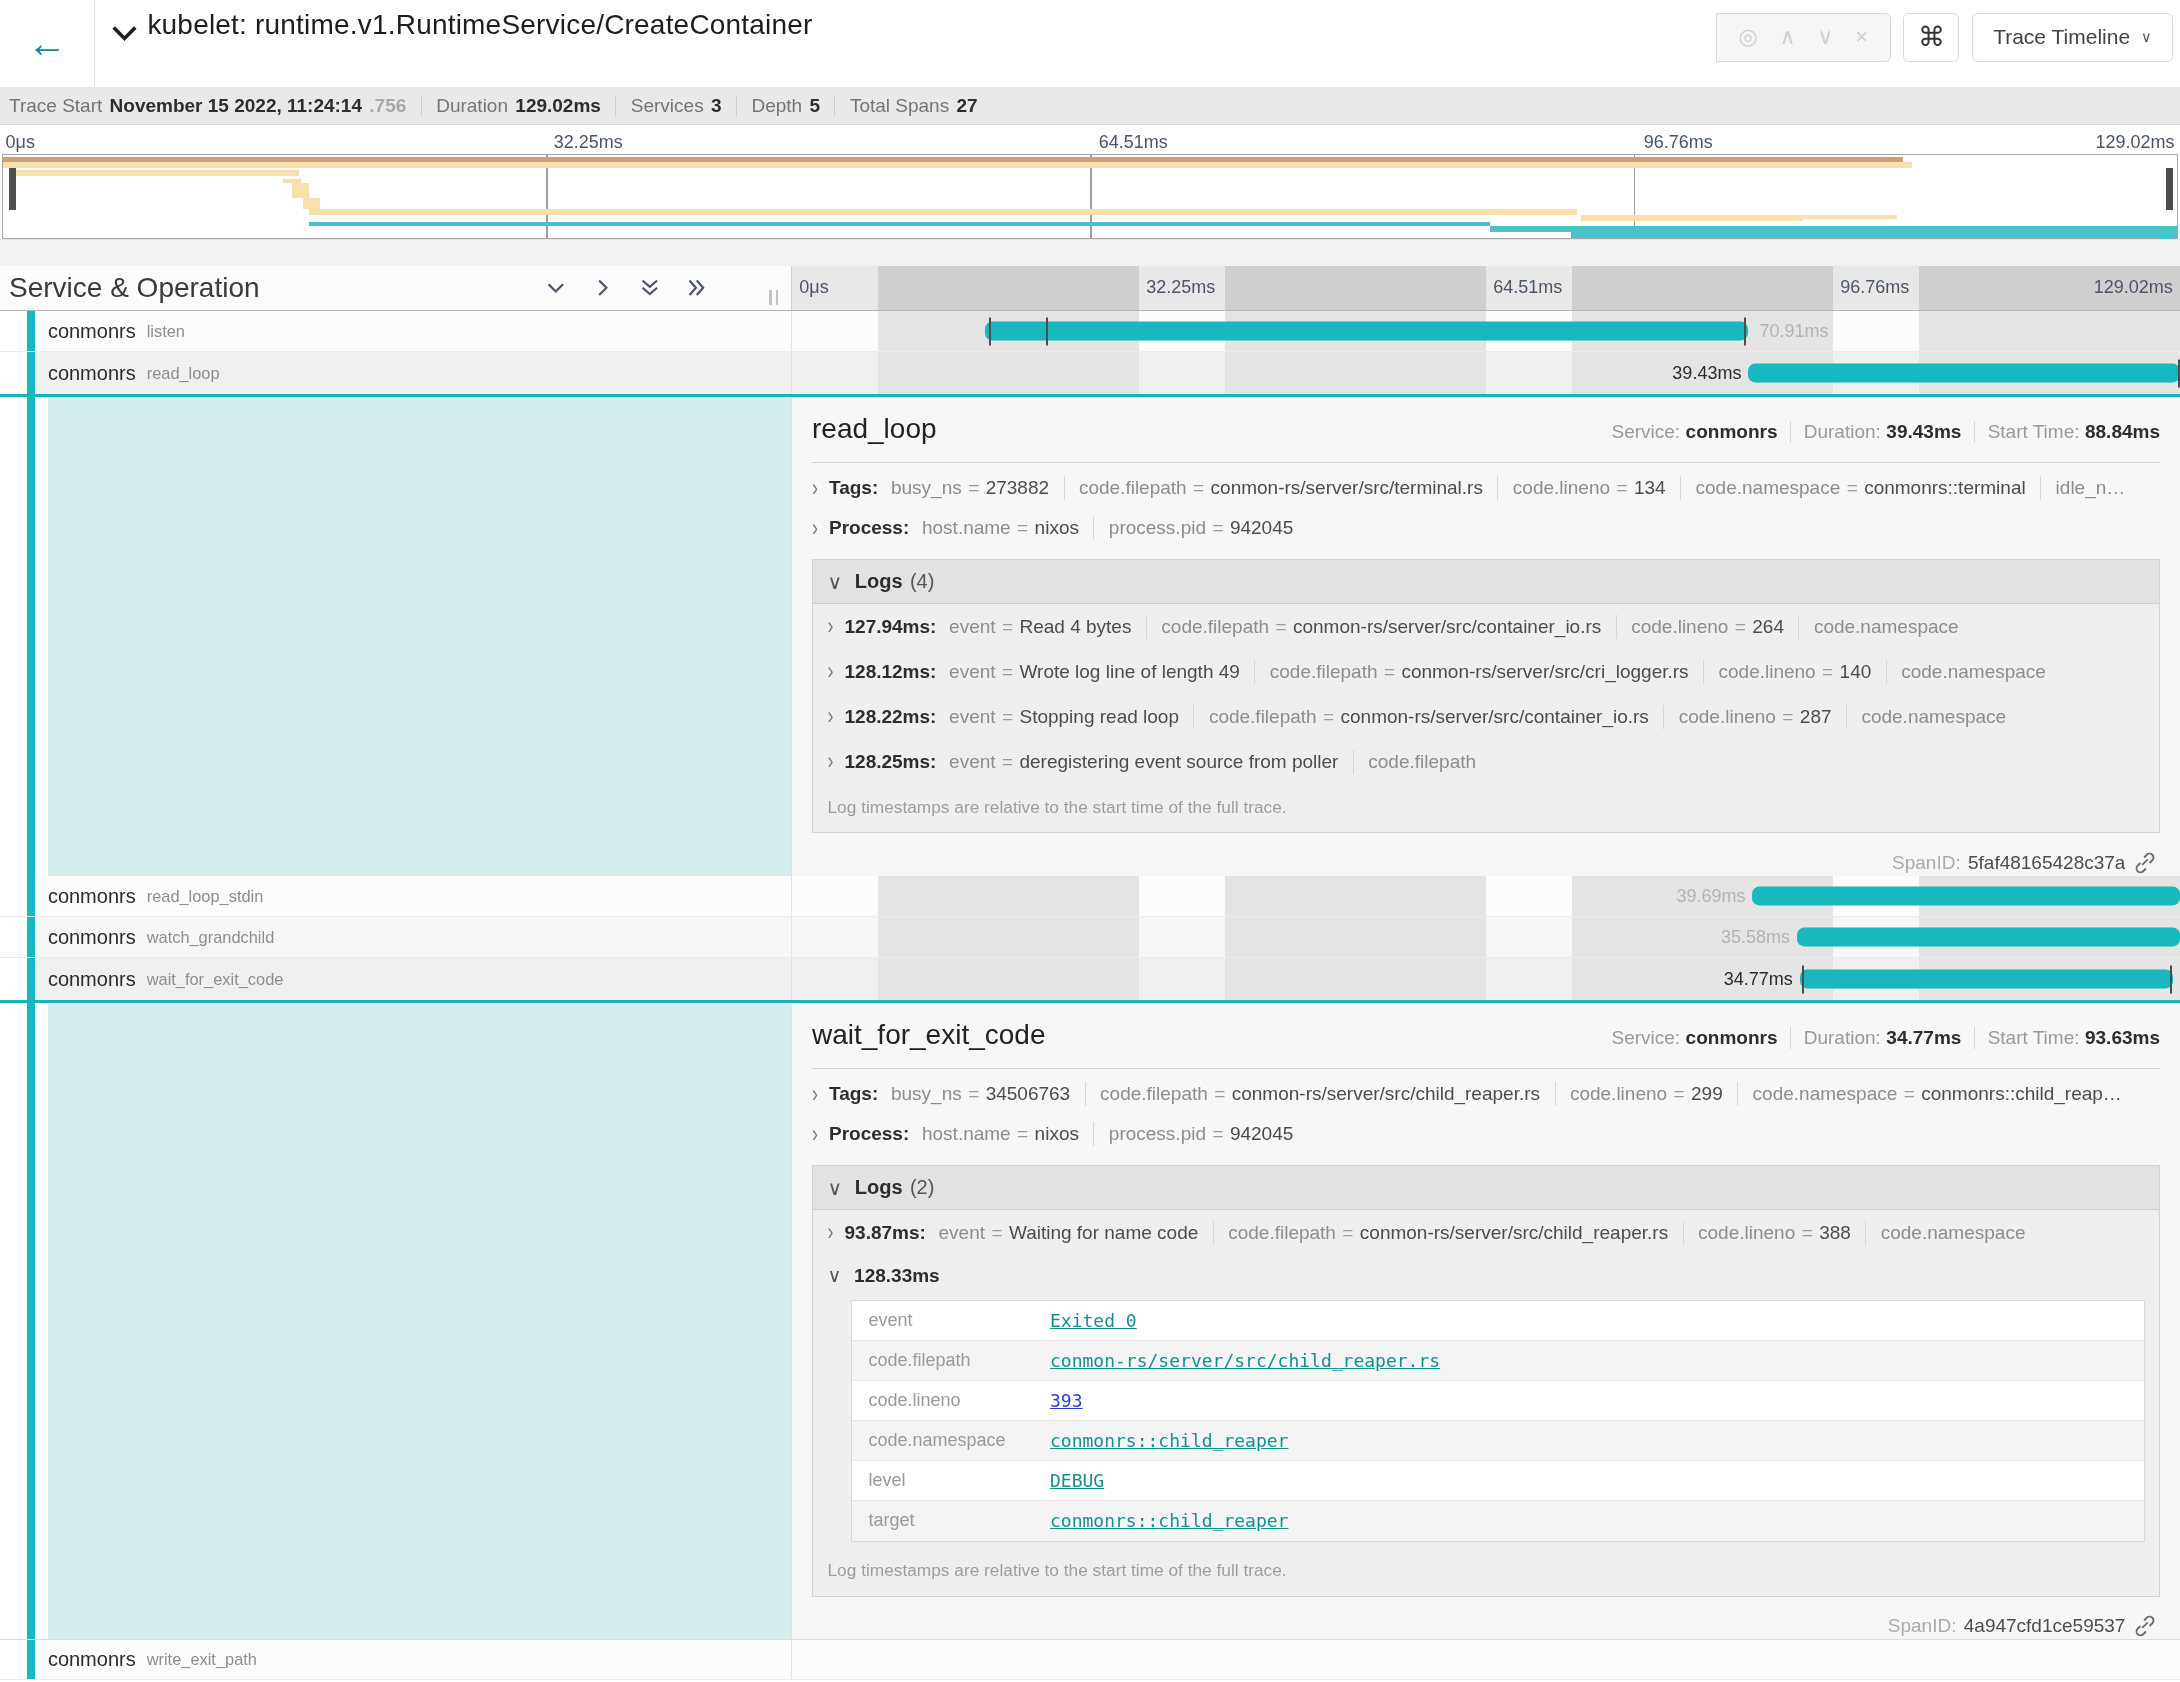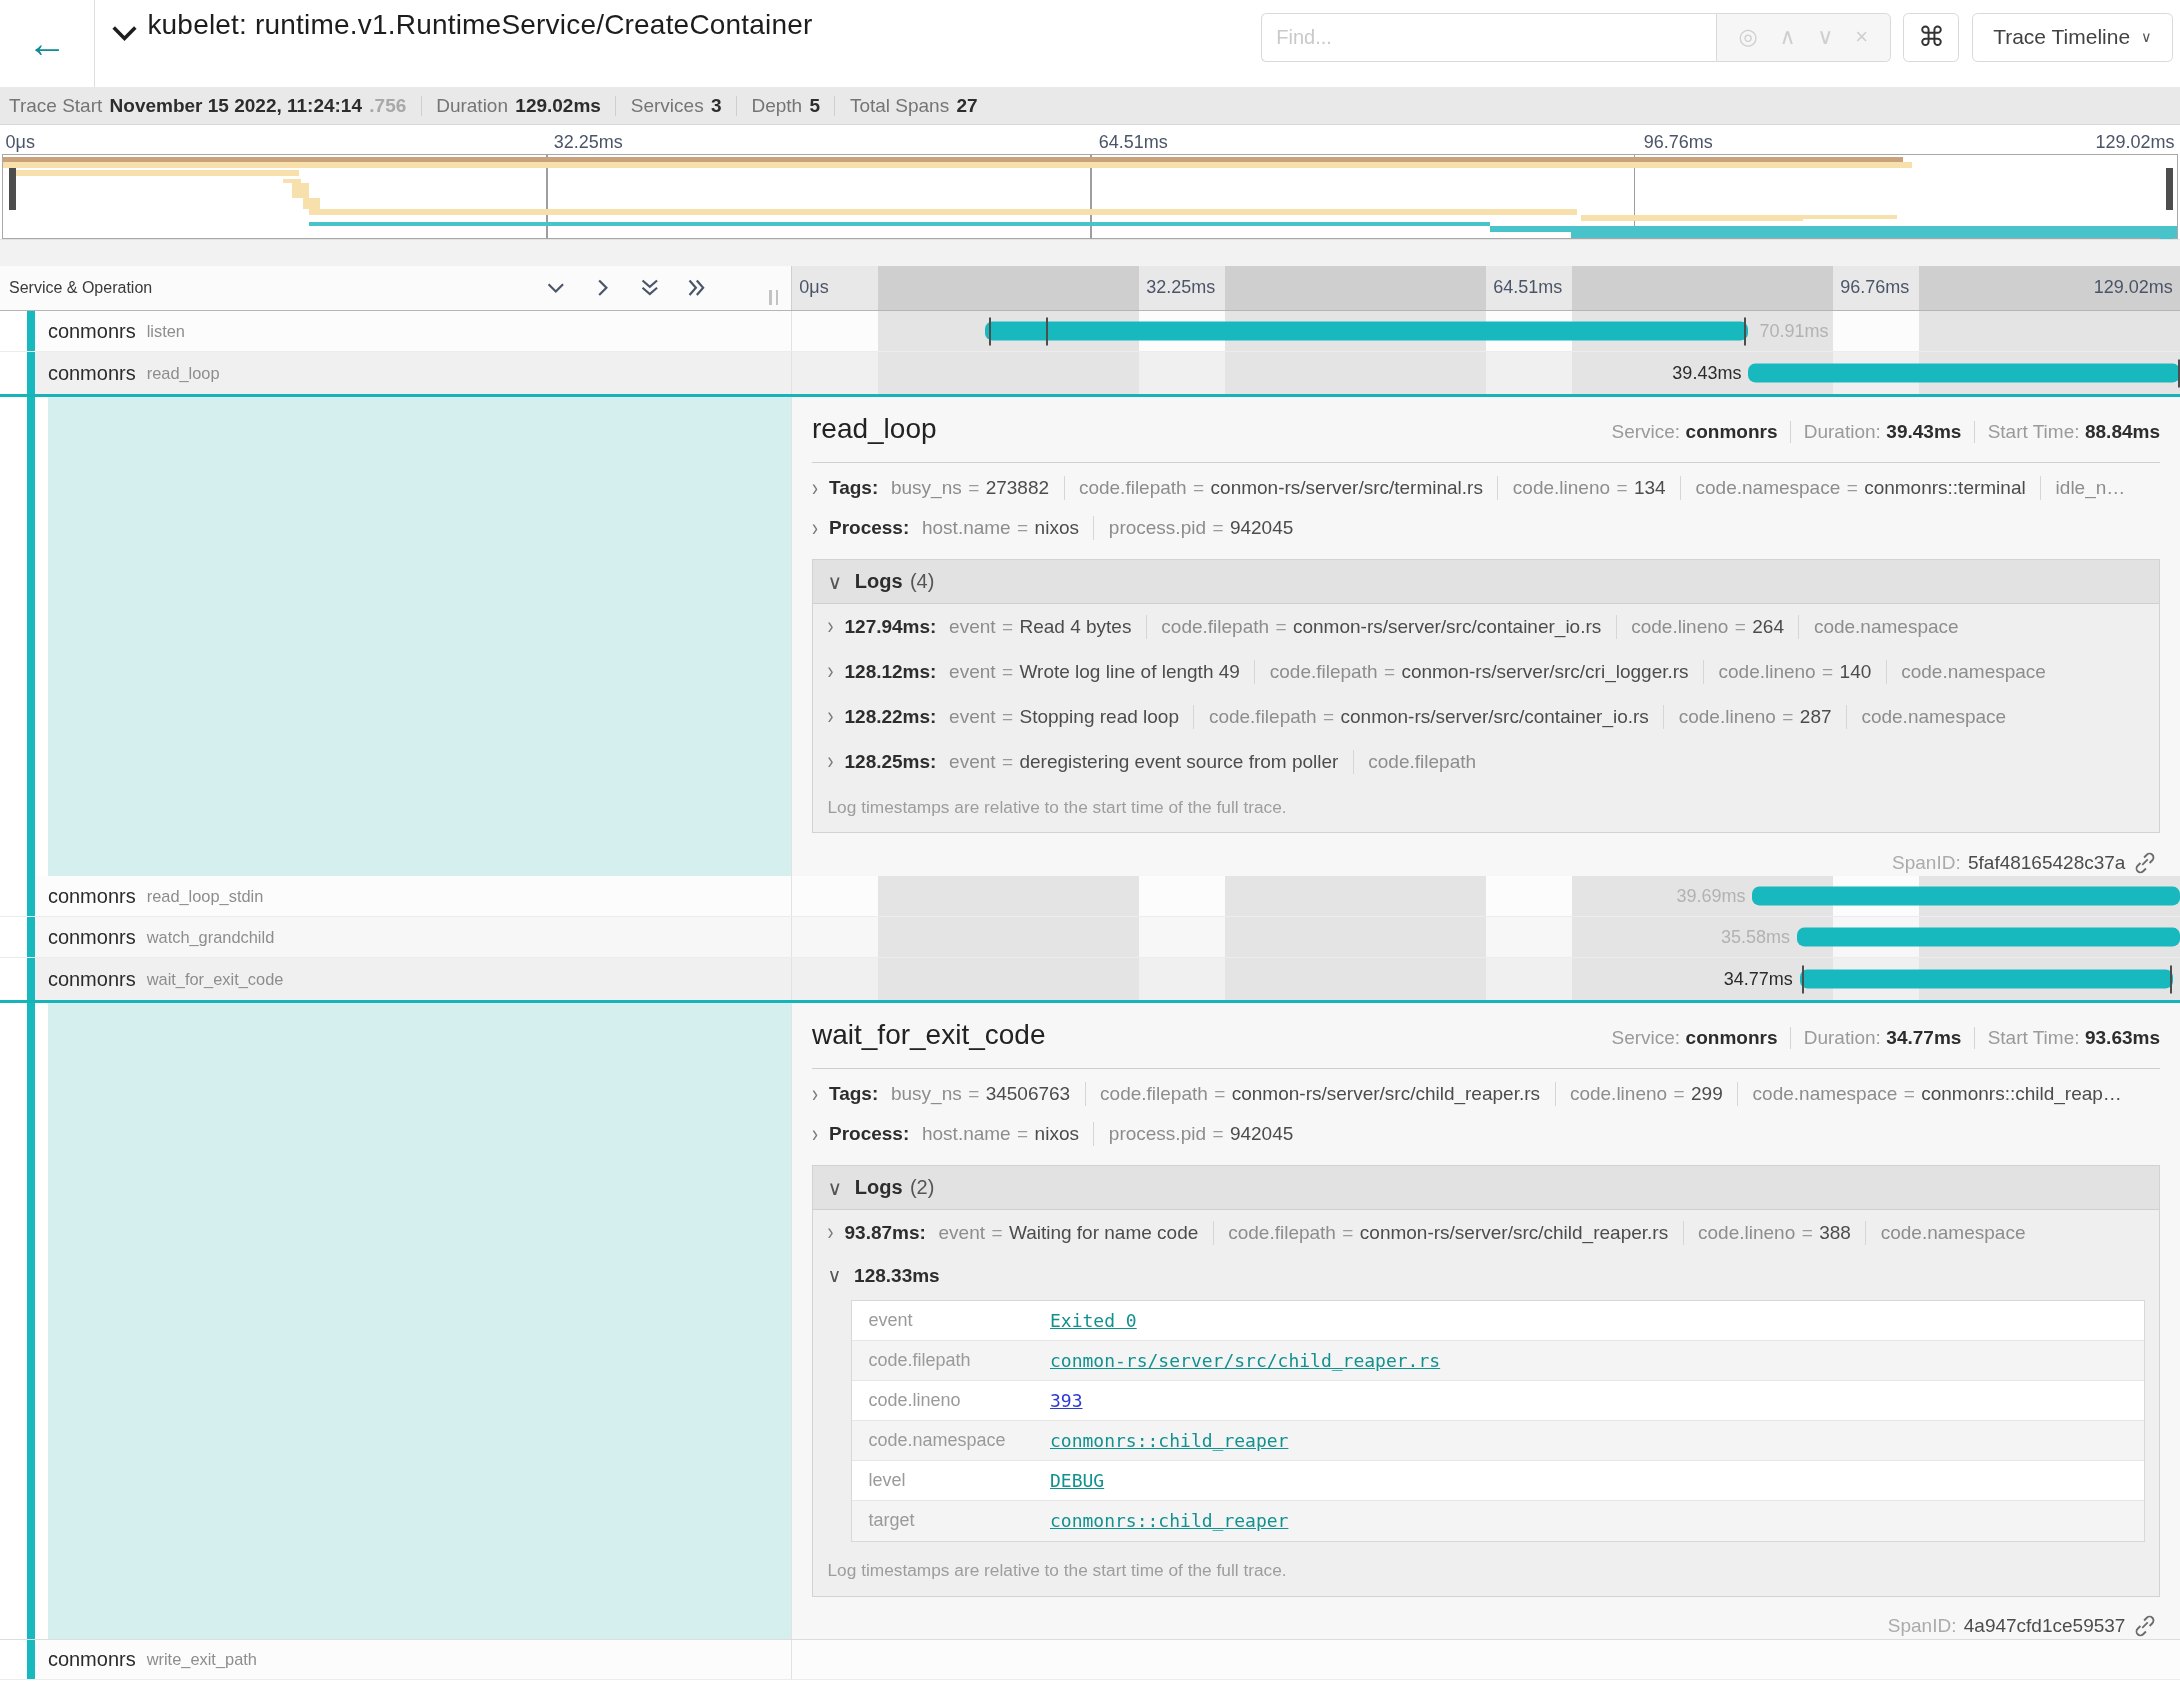--- a/index.html
+++ b/index.html
@@ -41,21 +41,21 @@
   .mm-labels span { position:absolute; top:7.3px; }
   .mm-canvas { height:85px; margin:0 1.8px; border:0.9px solid #a8a8a8; position:relative; background:#fff; cursor:crosshair; }
   .mm-bar { position:absolute; }
 
   
   .gap-strip { height:27px; background:#f2f2f2; border-top:0.9px solid #e2e2e2; }
 
   
   .thead { height:45px; display:flex; border-bottom:1.8px solid #b5b5b5; }
   .thead .left { width:792px; background:#fbfbfb; border-right:0.9px solid #cfcfcf; display:flex; align-items:center; padding:0 9px; position:relative; }
-  .thead .left .caption { font-size:16px; color:#3a3a3a; }
+  .thead .left .caption { font-size:28px; color:#3a3a3a; }
   .thead .icons { position:absolute; right:82px; display:flex; gap:23.6px; color:#4a5568; }
   .thead .icons svg { display:block; cursor:pointer; }
   .resizer { position:absolute; right:12.7px; bottom:5.5px; display:flex; gap:3.6px; cursor:col-resize; }
   .resizer i { width:2.7px; height:14.5px; background:#c3c3c3; display:block; }
   .thead .right { flex:1; background:#e8e8e8; position:relative; font-size:18px; color:#4a5568;
                   background-image:linear-gradient(to right, transparent calc(25% - 0.9px), #cfcfcf calc(25% - 0.9px));
                   background-size:25% 100%; }
   .tick { position:absolute; top:11px; }
   .t0{left:7.3px;} .t25{left:calc(25% + 7.3px);} .t50{left:calc(50% + 7.3px);} .t75{left:calc(75% + 7.3px);} .t100{right:7.3px;}
 
@@ -132,23 +132,20 @@
       <span class="title-chev">
         <svg width="27" height="18" viewBox="0 0 30 20">
             <polyline points="3,4 15,16 27,4" fill="none" stroke="#1e1e1e" stroke-width="4"></polyline>
           </svg>
       </span>
       <div class="title-col">
         <h1>kubelet: runtime.v1.RuntimeService/CreateContainer</h1>
       </div>
     </div>
     <div class="top-controls">
-      <div class="find-box">
-        <input type="text" placeholder="Find..." style="">
-      </div>
       <div class="find-tools">
         <span>◎</span>
         <span>∧</span>
         <span>∨</span>
         <span>×</span>
       </div>
       <div class="sq-btn">
         <span>⌘</span>
       </div>
       <div class="view-btn">

